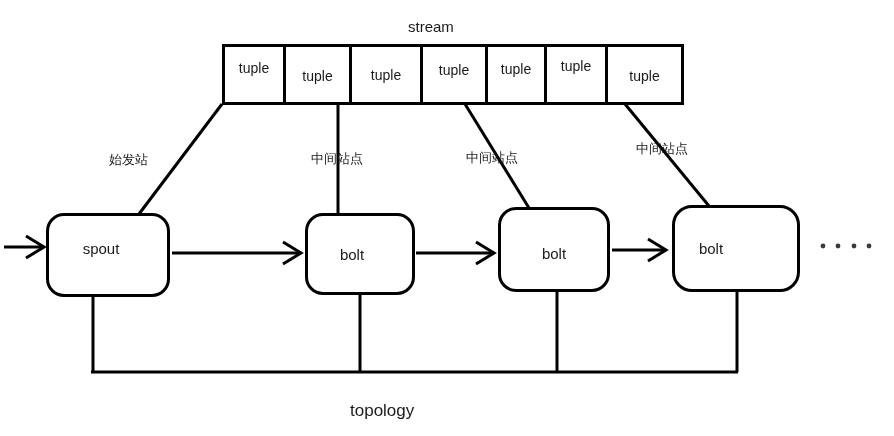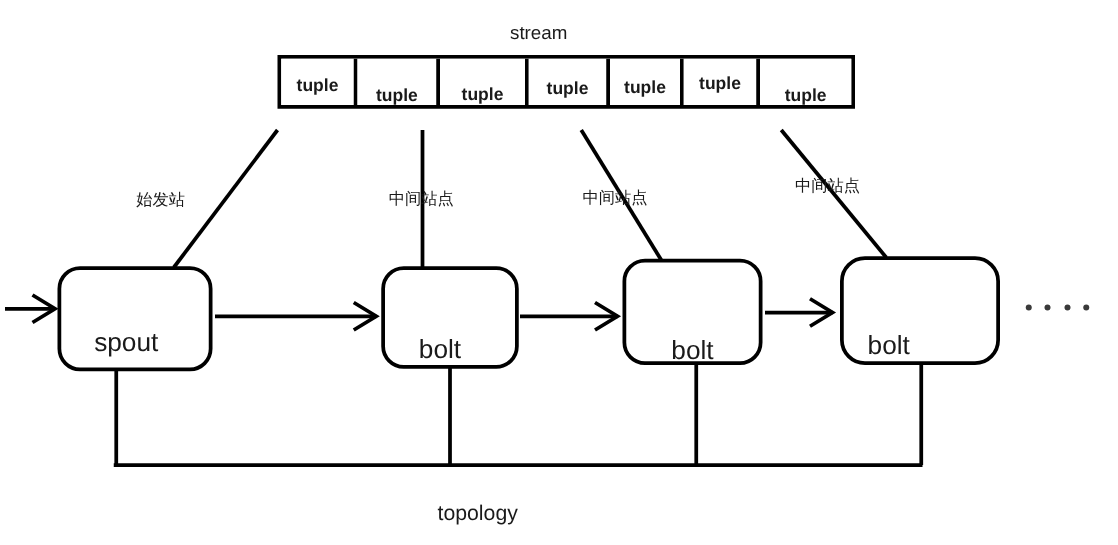--- a/index.html
+++ b/index.html
@@ -11,39 +11,39 @@
   .lbl{position:absolute;white-space:nowrap;color:#1a1a1a;}
   .lbl-stream{left:381px;top:18px;font-size:15px;margin-left:27px;}
   .lbl-start{left:109px;top:151px;font-size:13px;font-family:Liberation Serif, serif;}
   .lbl-mid1{left:311px;top:150px;font-size:13px;}
   .lbl-mid2{left:466px;top:149px;font-size:13px;}
   .lbl-mid3{left:636px;top:140px;font-size:13px;}
   .lbl-topology{left:350px;top:401px;font-size:17px;}
   .lbl-watermark{left:783px;top:408px;font-size:16px;color:#7f7f7f;font-weight:bold;letter-spacing:.5px;}
 
   .tuple-row{
-    position:absolute;left:222px;top:44px;width:462px;height:43px;
-    box-sizing:border-box;border:3px solid #000;display:flex;background:#fff;font-weight:bold;
+    position:absolute;left:222px;top:44px;width:462px;height:61px;
+    box-sizing:border-box;border:3px solid #000;display:flex;background:#fff;
   }
   .tuple-cell{
     box-sizing:border-box;border-right:3px solid #000;
     display:flex;justify-content:center;align-items:flex-start;
     font-size:14px;background:#fff;
   }
   .tuple-cell:nth-child(1){width:61px;padding-top:13px;}
   .tuple-cell:nth-child(2){width:66px;padding-top:21px;}
   .tuple-cell:nth-child(3){width:71px;padding-top:20px;}
   .tuple-cell:nth-child(4){width:65px;padding-top:15px;}
   .tuple-cell:nth-child(5){width:59px;padding-top:14px;}
   .tuple-cell:nth-child(6){width:61px;padding-top:11px;}
   .tuple-cell:nth-child(7){width:73px;padding-top:21px;border-right:none;}
 
   .node{
     position:absolute;box-sizing:border-box;border:3px solid #000;border-radius:18px;
-    background:#fff;display:flex;align-items:flex-end;justify-content:center;font-size:21px;
+    background:#fff;display:flex;align-items:center;justify-content:center;font-size:15px;
   }
   .node-spout{left:46px;top:213px;width:124px;height:84px;}
   .node-spout .node-label{transform:translate(-7px,-7px);}
   .node-bolt1{left:305px;top:213px;width:110px;height:82px;}
   .node-bolt1 .node-label{transform:translate(-8px,0);}
   .node-bolt2{left:498px;top:207px;width:112px;height:85px;}
   .node-bolt2 .node-label{transform:translate(0,4px);}
   .node-bolt3{left:672px;top:205px;width:128px;height:87px;border-radius:20px;}
   .node-bolt3 .node-label{transform:translate(-25px,0);}
 </style>

